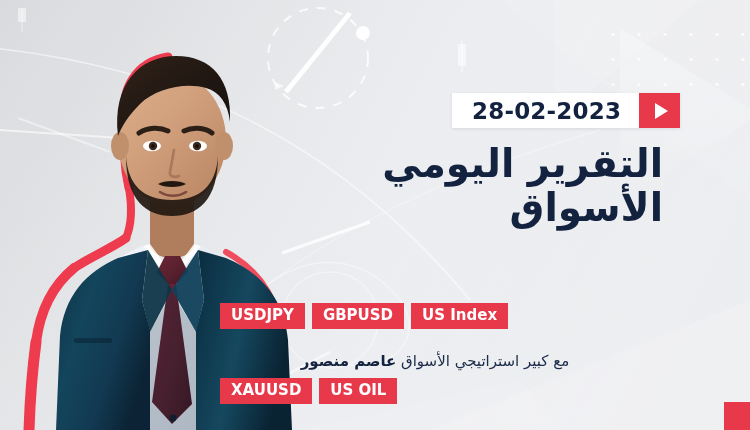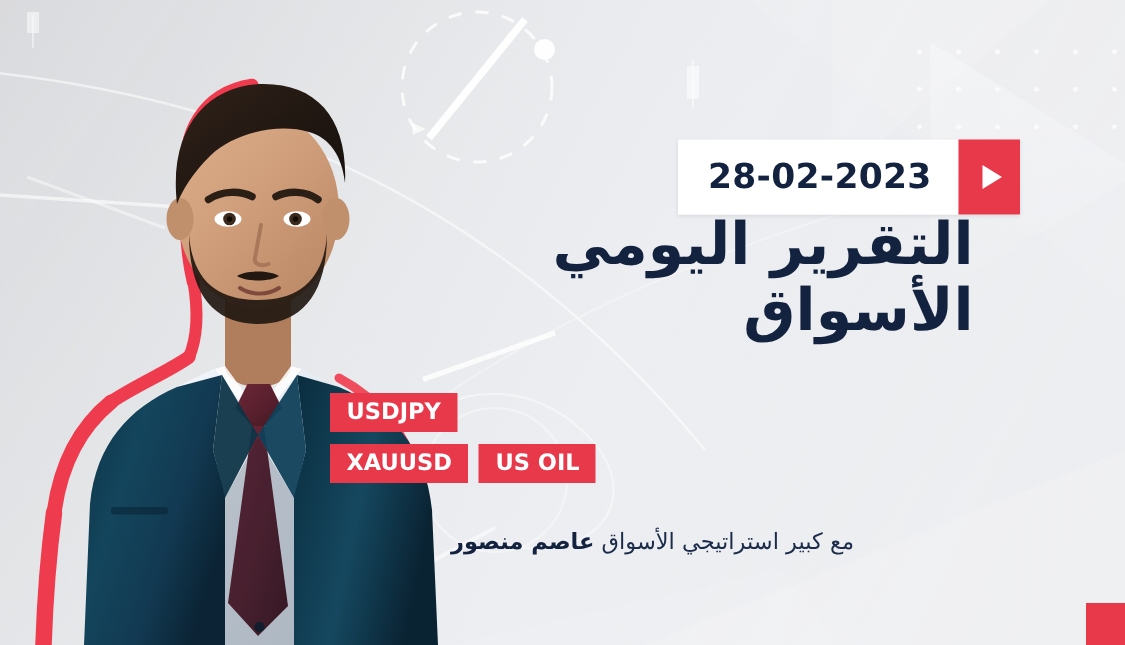--- a/index.html
+++ b/index.html
@@ -33,21 +33,21 @@
   .person-wrap {
     position: absolute;
     left: 0; top: 0;
     width: 330px; height: 430px;
   }
 
   
   .date-badge {
     position: absolute;
     left: 452px; top: 93px;
-    height: 50px;
+    height: 35px;
     display: flex;
     align-items: stretch;
     box-shadow: 0 1px 3px rgba(20,30,55,0.10);
   }
   .date-badge .date-text {
     background: #ffffff;
     color: #13223f;
     font-size: 23px;
     font-weight: bold;
     letter-spacing: 0.2px;
@@ -67,21 +67,21 @@
     width: 0; height: 0;
     border-left: 13px solid #ffffff;
     border-top: 8px solid transparent;
     border-bottom: 8px solid transparent;
     margin-left: 3px;
   }
 
   
   .title-block {
     position: absolute;
-    right: 101px;
+    right: 87px;
     top: 143px;
     width: 420px;
     text-align: right;
     direction: rtl;
     color: #13223f;
   }
   .title-line1 {
     font-size: 39px;
     font-weight: bold;
     line-height: 1.08;
@@ -115,20 +115,21 @@
     font-size: 15px;
     font-weight: bold;
     padding: 4px 11px 5px 11px;
     height: 26px;
     line-height: 17px;
     direction: ltr;
     white-space: nowrap;
     display: flex;
     align-items: center;
     justify-content: center;
+    margin-top: 41px;
   }
 
   
   .byline {
     position: absolute;
     right: 100px;
     top: 352px;
     width: 430px;
     text-align: center;
     direction: rtl;
@@ -309,20 +310,22 @@
   </div>
 
   <div class="title-block">
     <div class="title-line1">التقرير اليومي</div>
     <div class="title-line2">الأسواق</div>
   </div>
 
   <div class="tag-rows">
     <div class="tag-row">
       <div class="tag">USDJPY</div>
+      <div class="tag">GBPUSD</div>
+      <div class="tag">US Index</div>
     </div>
     <div class="tag-row">
       <div class="tag">XAUUSD</div>
       <div class="tag">US OIL</div>
     </div>
   </div>
 
   <div class="byline">
     <span>مع كبير استراتيجي الأسواق </span><b>عاصم منصور</b>
   </div>

